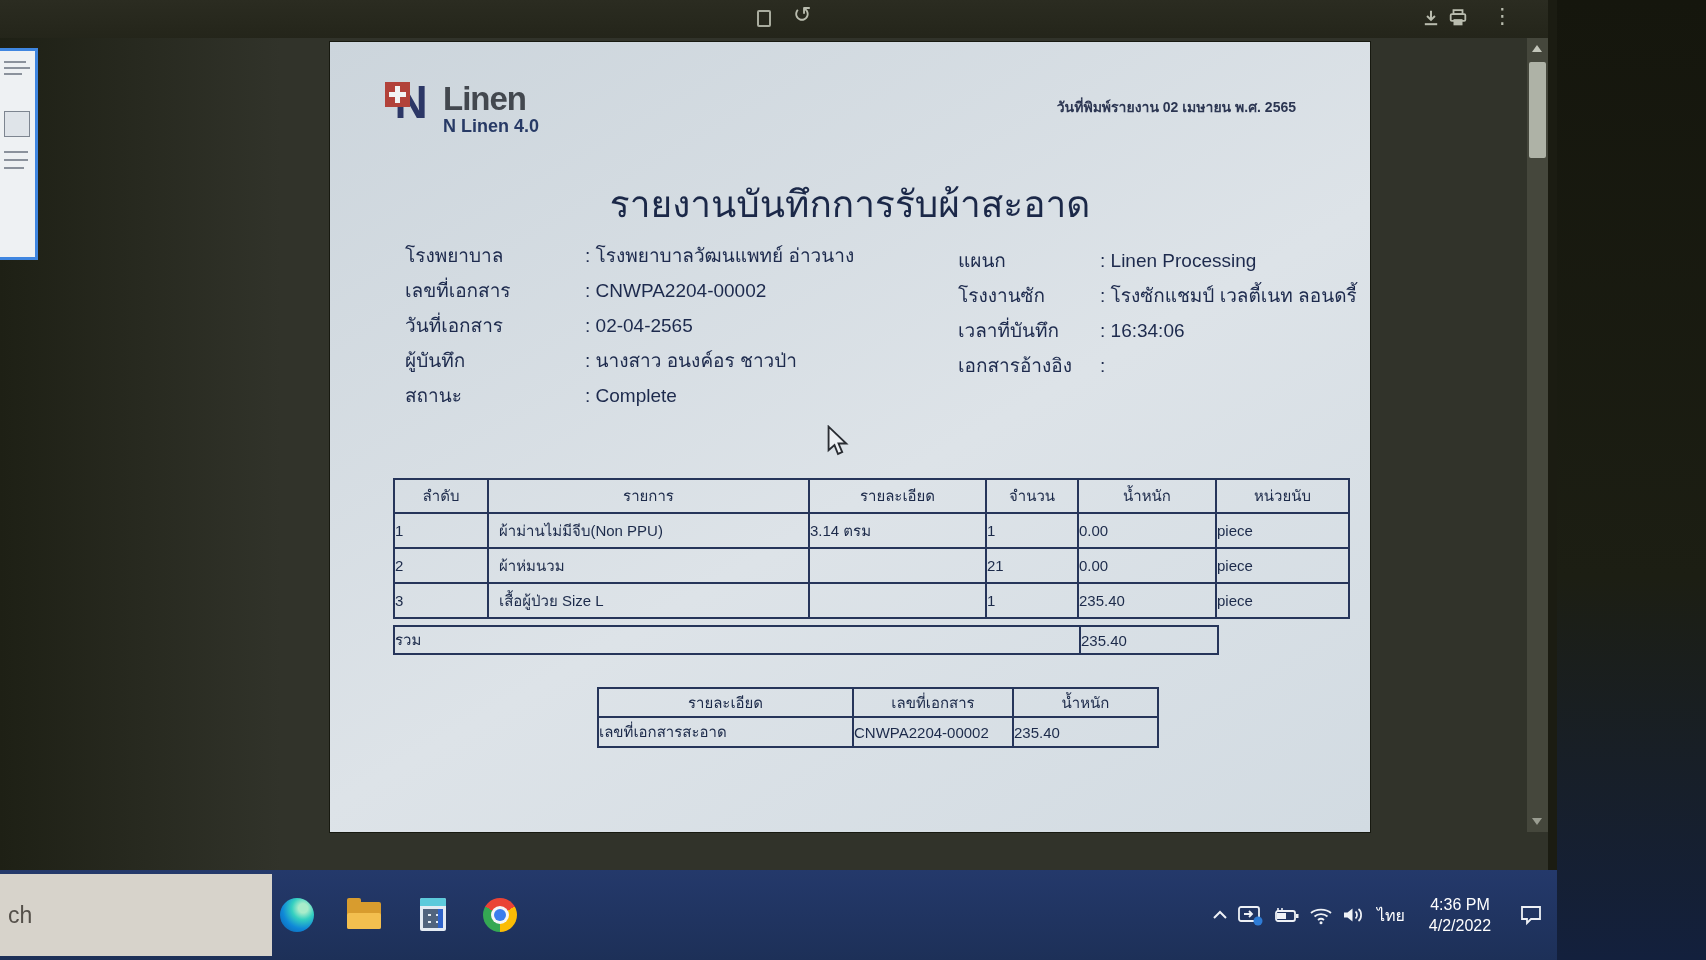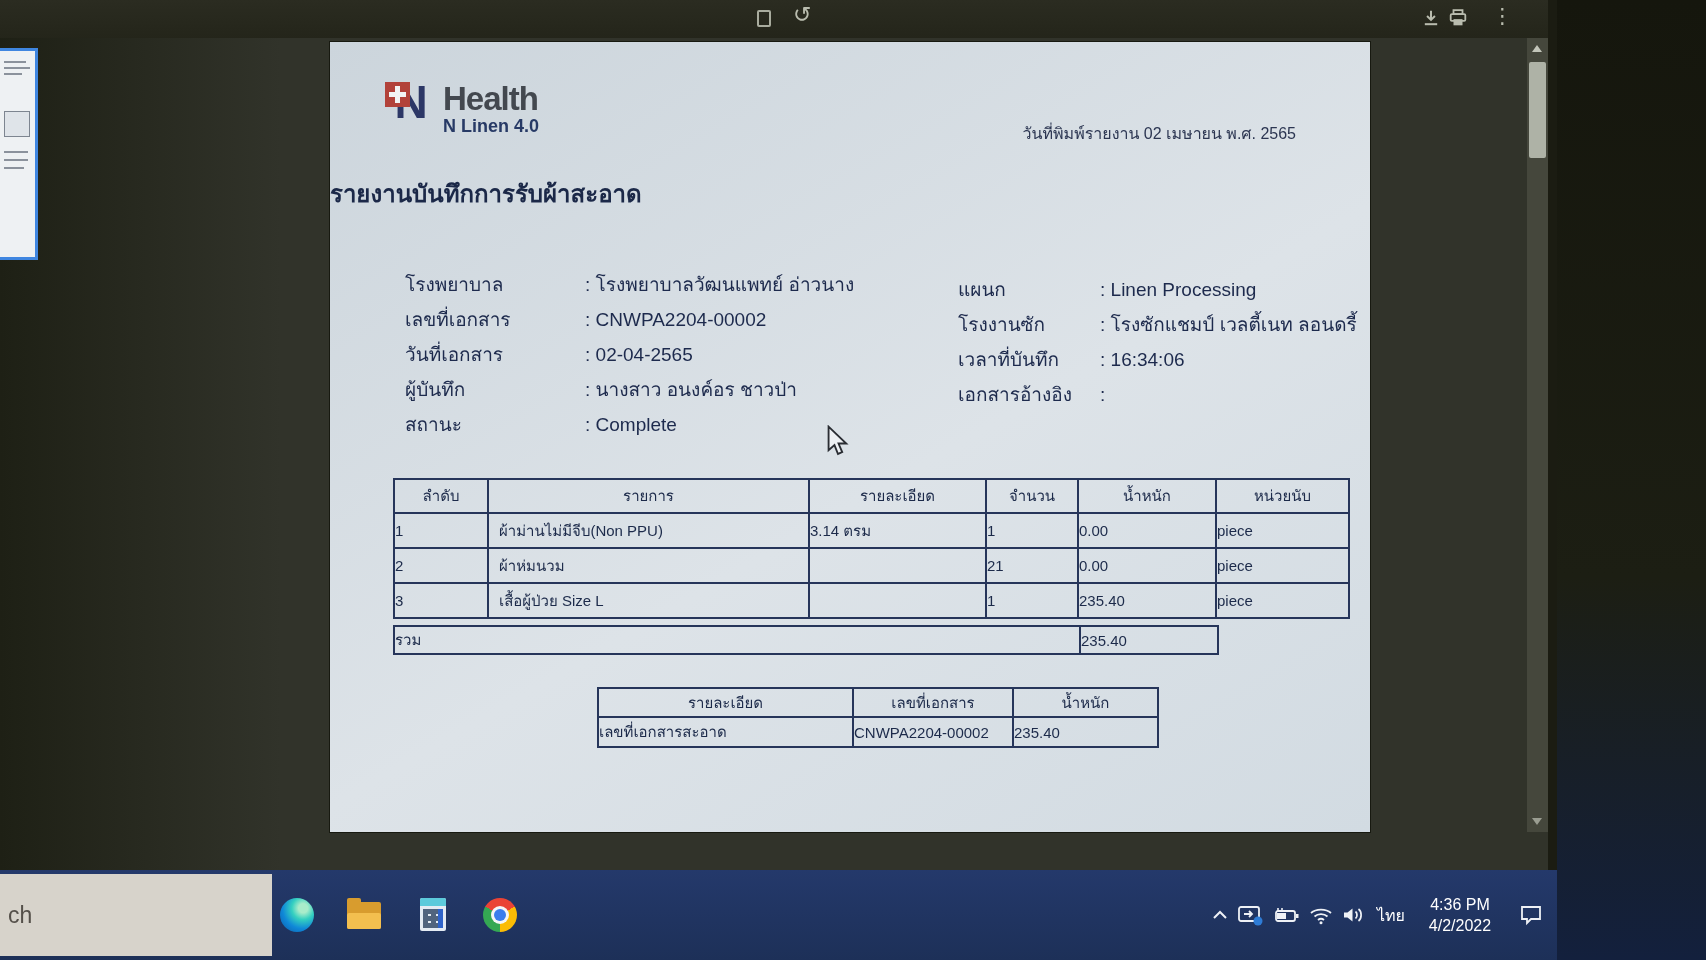--- a/index.html
+++ b/index.html
@@ -48,26 +48,26 @@
   .logo-red { position:absolute; left:0; top:0; width:25px; height:25px; background:#b2423a; }
   .logo-red .ph, .logo-red .pv { position:absolute; background:#f2f4f4; }
   .logo-red .ph { left:4px; top:10px; width:17px; height:5px; }
   .logo-red .pv { left:10px; top:4px; width:5px; height:17px; }
   .logo-n { position:absolute; left:2px; top:-6px; width:48px; text-align:center;
             font-size:46px; font-weight:900; color:#2c3766; line-height:52px; }
   .logo-texts { margin-left:10px; }
   .logo-title { font-size:33px; font-weight:800; color:#43484f; letter-spacing:-1px; line-height:34px; }
   .logo-sub { font-size:18px; font-weight:800; color:#273a66; margin-top:0; }
 
-  .print-date { position:absolute; right:74px; top:79px; font-size:16px; color:#2c3652; }
-
-  .doc-title { position:absolute; left:0; top:132px; width:100%; text-align:left;
-               font-size:24px; font-weight:700; color:#1b2848; }
-
-  .kv { position:absolute; display:grid; grid-auto-rows:35px; font-size:19px; color:#1d2a4d;margin-top:29px; }
+  .print-date { position:absolute; right:74px; top:54px; font-size:14px; color:#2c3652;font-weight:bold; }
+
+  .doc-title { position:absolute; left:0; top:132px; width:100%; text-align:center;
+               font-size:37px; font-weight:400; color:#1b2848; }
+
+  .kv { position:absolute; display:grid; grid-auto-rows:35px; font-size:19px; color:#1d2a4d; }
   .kv-left  { left:75px;  top:196px; grid-template-columns:180px 445px; width:545px; }
   .kv-right { left:628px; top:201px; grid-template-columns:142px 268px; width:410px; }
   .kv span { line-height:35px; white-space:nowrap; }
   .kv .kv-value::before { content:": "; }
 
   
   table { border-collapse:collapse; table-layout:fixed; position:absolute;
           font-size:15px; color:#1c2a4a; }
   th, td { border:2px solid #26355a; font-weight:500;
            overflow:hidden; white-space:nowrap; }
@@ -166,21 +166,21 @@
 
     <div class="logo">
       <div class="logo-mark">
         <div class="logo-n">N</div>
         <div class="logo-red">
           <div class="ph"></div>
             <div class="pv"></div>
         </div>
       </div>
       <div class="logo-texts">
-        <div class="logo-title">Health</div>
+        <div class="logo-title">Linen</div>
         <div class="logo-sub">N Linen 4.0</div>
       </div>
     </div>
 
     <div class="print-date">วันที่พิมพ์รายงาน 02 เมษายน พ.ศ. 2565</div>
 
     <div class="doc-title">รายงานบันทึกการรับผ้าสะอาด</div>
 
     <div class="kv kv-left">
       <span class="kv-label">โรงพยาบาล</span>

